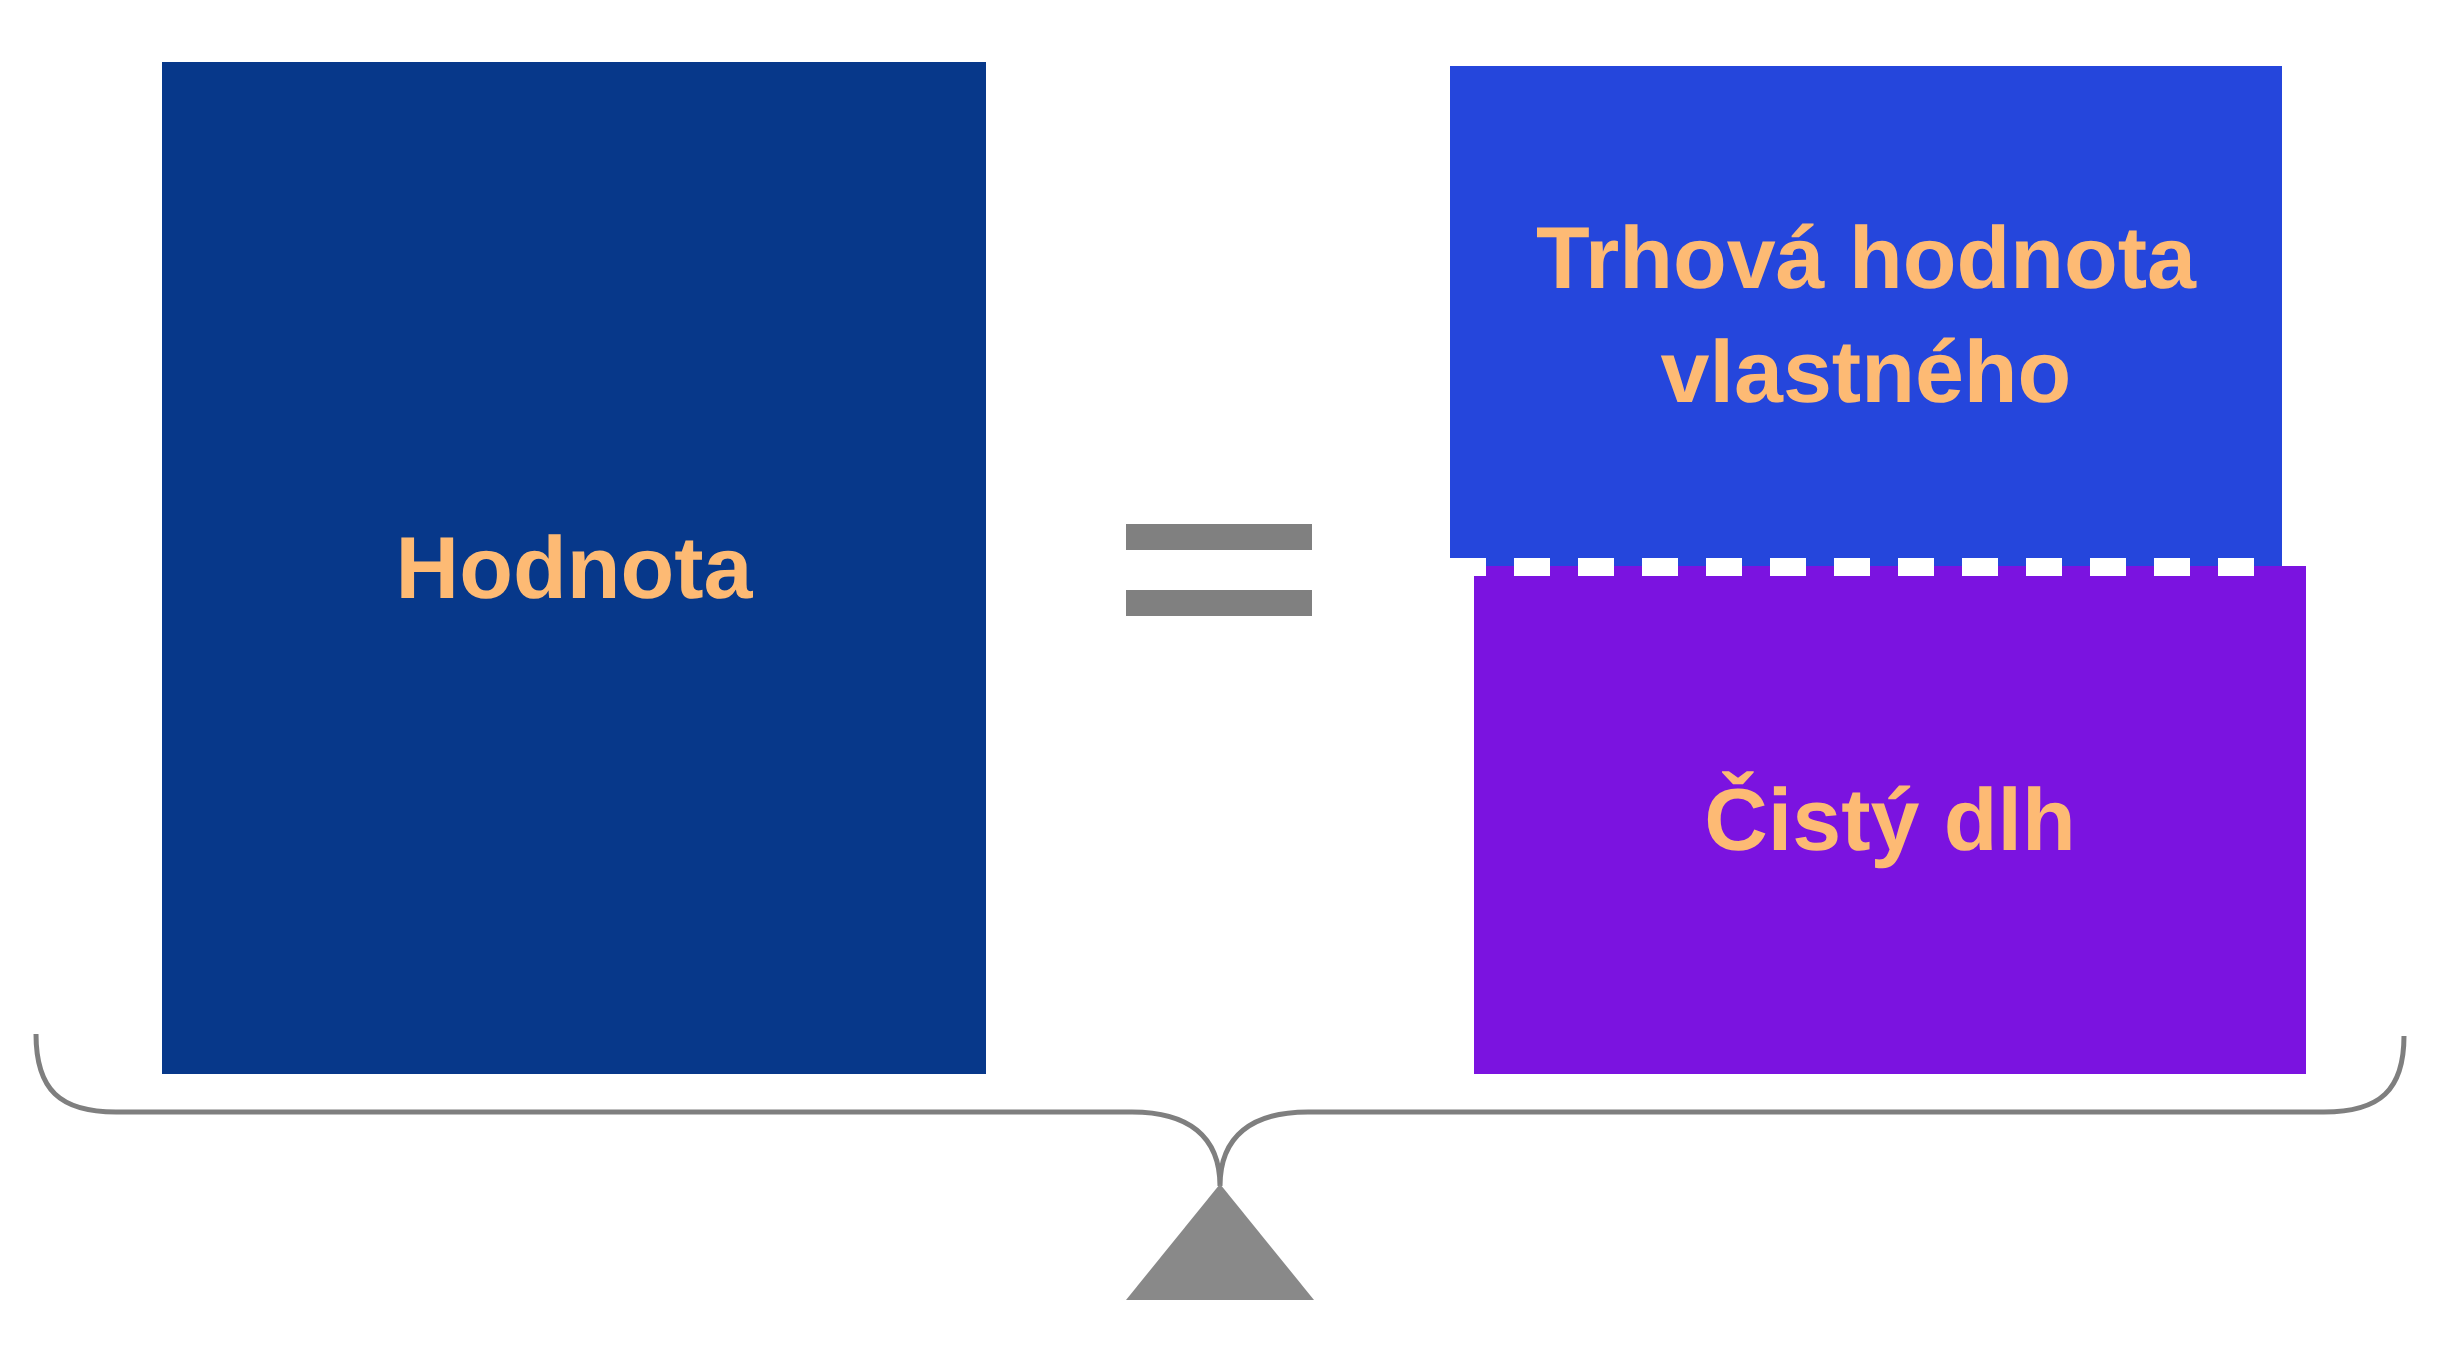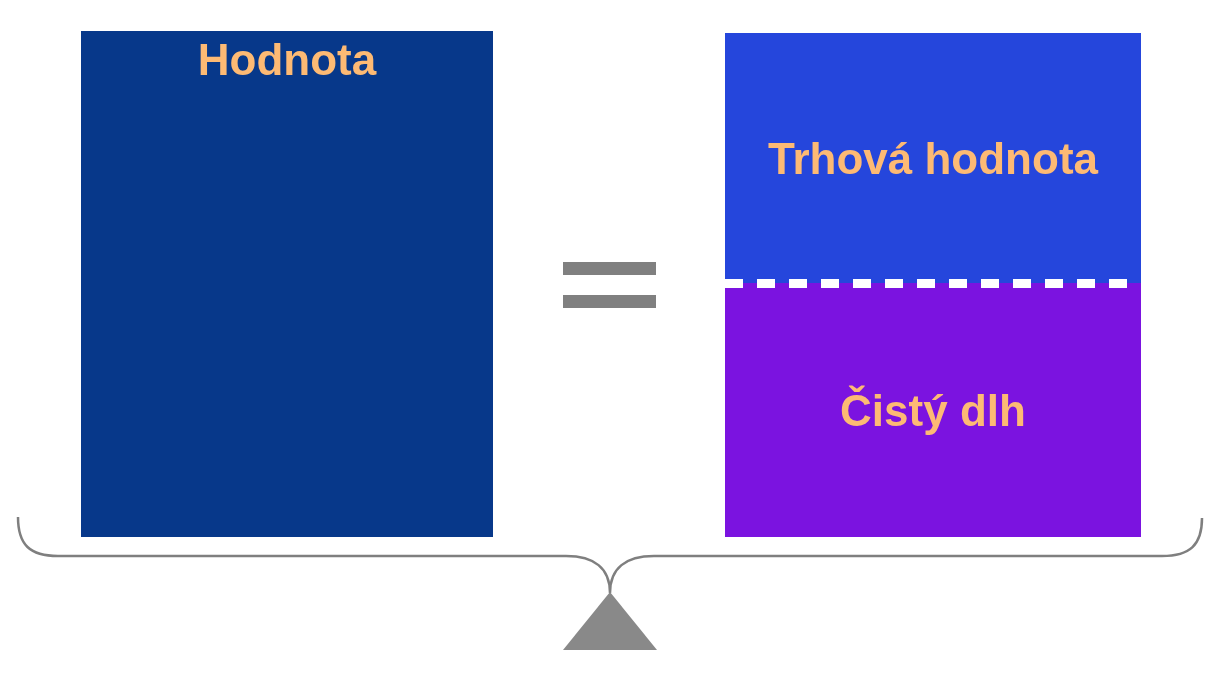--- a/index.html
+++ b/index.html
@@ -13,21 +13,21 @@
   }
   .canvas {
     position: relative;
     width: 1230px;
     height: 674px;
     background: #ffffff;
   }
   .box {
     position: absolute;
     display: flex;
-    align-items: flex-start;
+    align-items: center;
     justify-content: center;
     text-align: center;
     color: #ffffff;
     font-weight: 700;
   }
   .box-label {
     font-size: 44px;
     line-height: 57px;
     color: #fdba74;
     font-weight: 700;
@@ -76,21 +76,21 @@
     top: 0;
     width: 416px;
     height: 250px;
     background: #2546dc;
     display: flex;
     align-items: center;
     justify-content: center;
   }
   .debt-section {
     position: absolute;
-    left: 0;
+    left: 12px;
     top: 250px;
     width: 416px;
     height: 254px;
     background: #7b13e0;
     display: flex;
     align-items: center;
     justify-content: center;
   }
   .dashed-divider {
     position: absolute;
@@ -127,20 +127,21 @@
 
   <div class="equals">
     <div class="bar top"></div>
     <div class="bar bottom"></div>
   </div>
 
   <div class="right-box">
     <div class="equity-section">
       <div class="box-label">
         <span>Trhová hodnota</span>
+        <span>vlastného</span>
       </div>
     </div>
     <div class="dashed-divider"></div>
     <div class="debt-section">
       <div class="box-label">Čistý dlh</div>
     </div>
   </div>
 
   <svg class="balance-svg" viewBox="0 0 1230 674" xmlns="http://www.w3.org/2000/svg">
     <path d="M18,517

